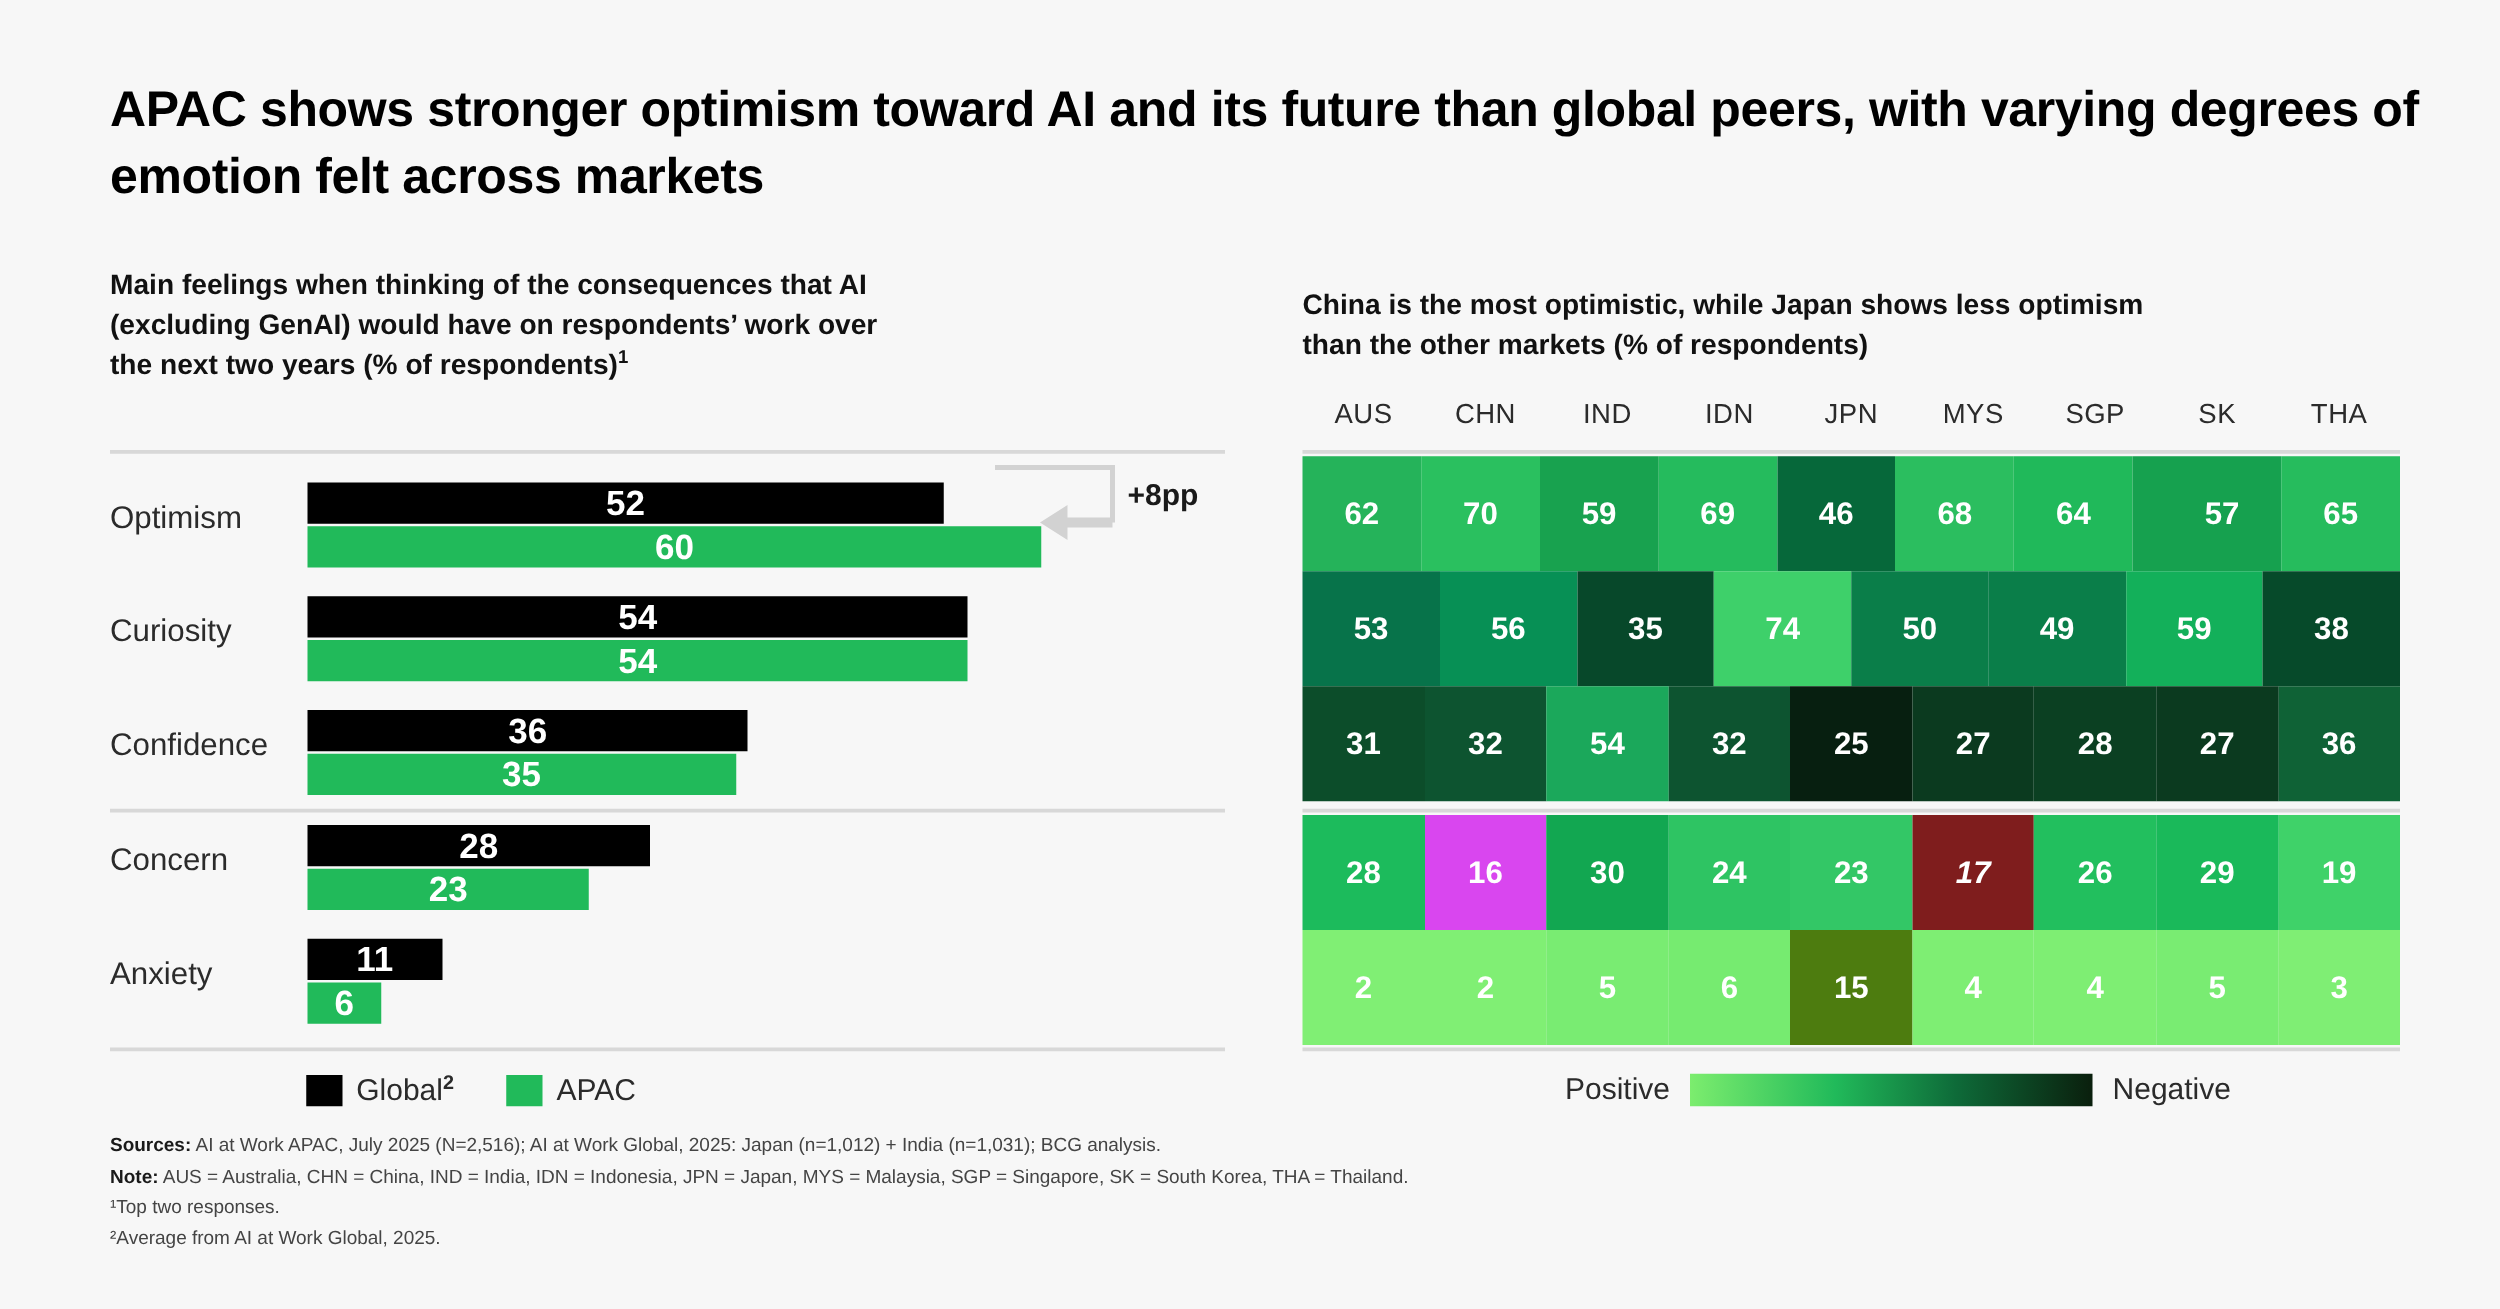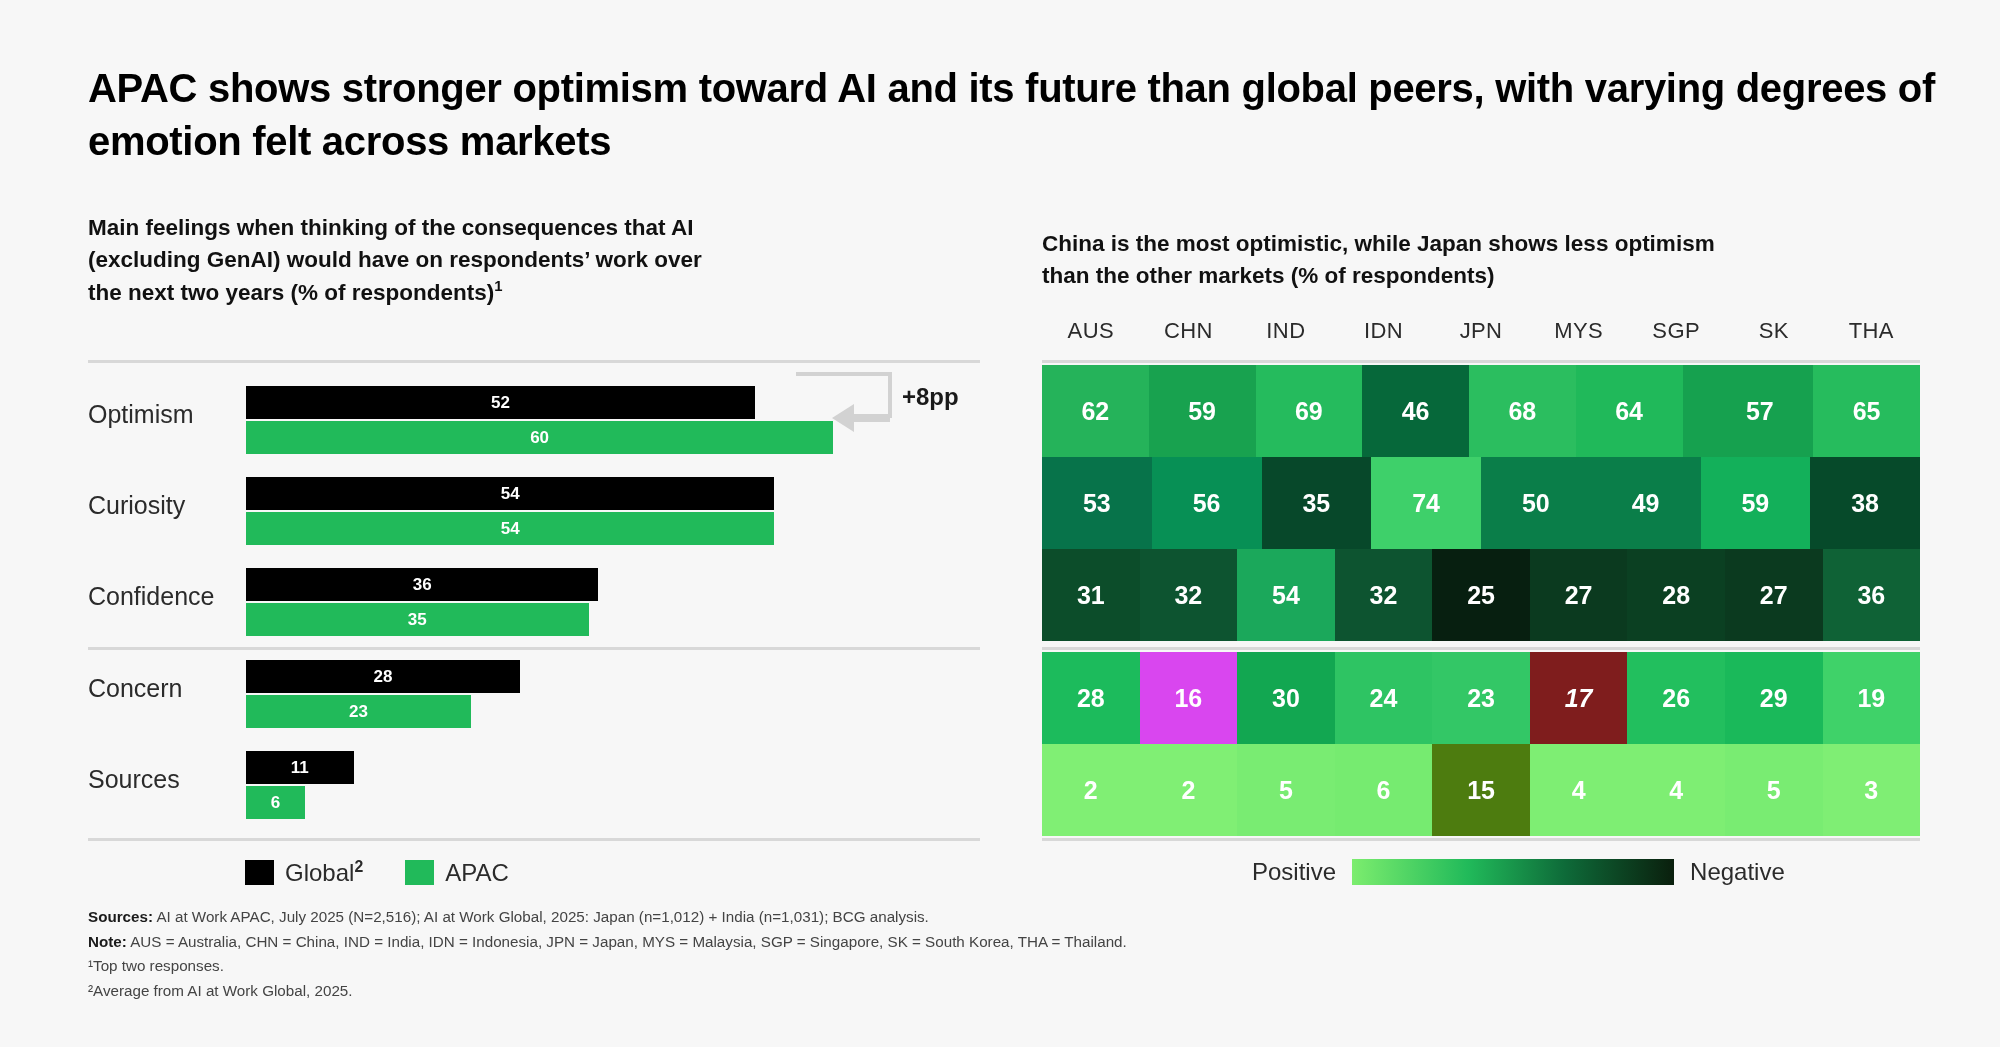--- a/index.html
+++ b/index.html
@@ -123,21 +123,21 @@
     left: 0;
     height: 33px;
     display: flex;
     align-items: center;
     justify-content: center;
   }
   .bar.global { background: #000000; top: 0; }
   .bar.apac   { background: #21ba5a; top: 35px; }
   .bar-val {
     color: #ffffff;
-    font-size: 17px;
+    font-size: 28px;
     font-weight: bold;
     line-height: 1;
   }
 
   
   .callout {
     position: absolute;
     left: 790px;
     top: 366px;
     width: 220px;
@@ -292,21 +292,21 @@
         <div class="bar-track">
           <div class="bar global" style="width: 274.027px;">
             <span class="bar-val">28</span>
           </div>
           <div class="bar apac" style="width: 225.093px;">
             <span class="bar-val">23</span>
           </div>
         </div>
       </div>
       <div class="bar-group" style="top: 391px; height: 68px;">
-        <div class="bar-label" style="top: 14px;">Sources</div>
+        <div class="bar-label" style="top: 14px;">Anxiety</div>
         <div class="bar-track">
           <div class="bar global" style="width: 107.653px;">
             <span class="bar-val">11</span>
           </div>
           <div class="bar apac" style="width: 58.72px;">
             <span class="bar-val">6</span>
           </div>
         </div>
       </div>
     </div>
@@ -315,20 +315,21 @@
     <svg width="220" height="70" viewBox="0 0 220 70">
       <path d="M6 8 H100 V52" fill="none" stroke="#d2d2d2" stroke-width="4"></path>
       <path d="M100 52 H64 L64 42 L42 56 L64 70 L64 60 H100 Z" fill="#d2d2d2" transform="translate(0,-4)"></path>
     </svg>
     <div class="callout-text">+8pp</div>
   </div>
 
   <div class="heat heat-top" id="heat-top">
       <div class="heat-row">
         <div class="heat-cell" style="background: rgb(37, 179, 90);">62</div>
+        <div class="heat-cell" style="background: rgb(42, 192, 95);">70</div>
         <div class="heat-cell" style="background: rgb(24, 162, 79);">59</div>
         <div class="heat-cell" style="background: rgb(37, 187, 93);">69</div>
         <div class="heat-cell" style="background: rgb(6, 104, 58);">46</div>
         <div class="heat-cell" style="background: rgb(43, 190, 95);">68</div>
         <div class="heat-cell" style="background: rgb(32, 185, 90);">64</div>
         <div class="heat-cell" style="background: rgb(22, 161, 79); padding-left: 24px;">57</div>
         <div class="heat-cell" style="background: rgb(38, 188, 93);">65</div>
       </div>
       <div class="heat-row">
         <div class="heat-cell" style="background: rgb(7, 115, 74);">53</div>

